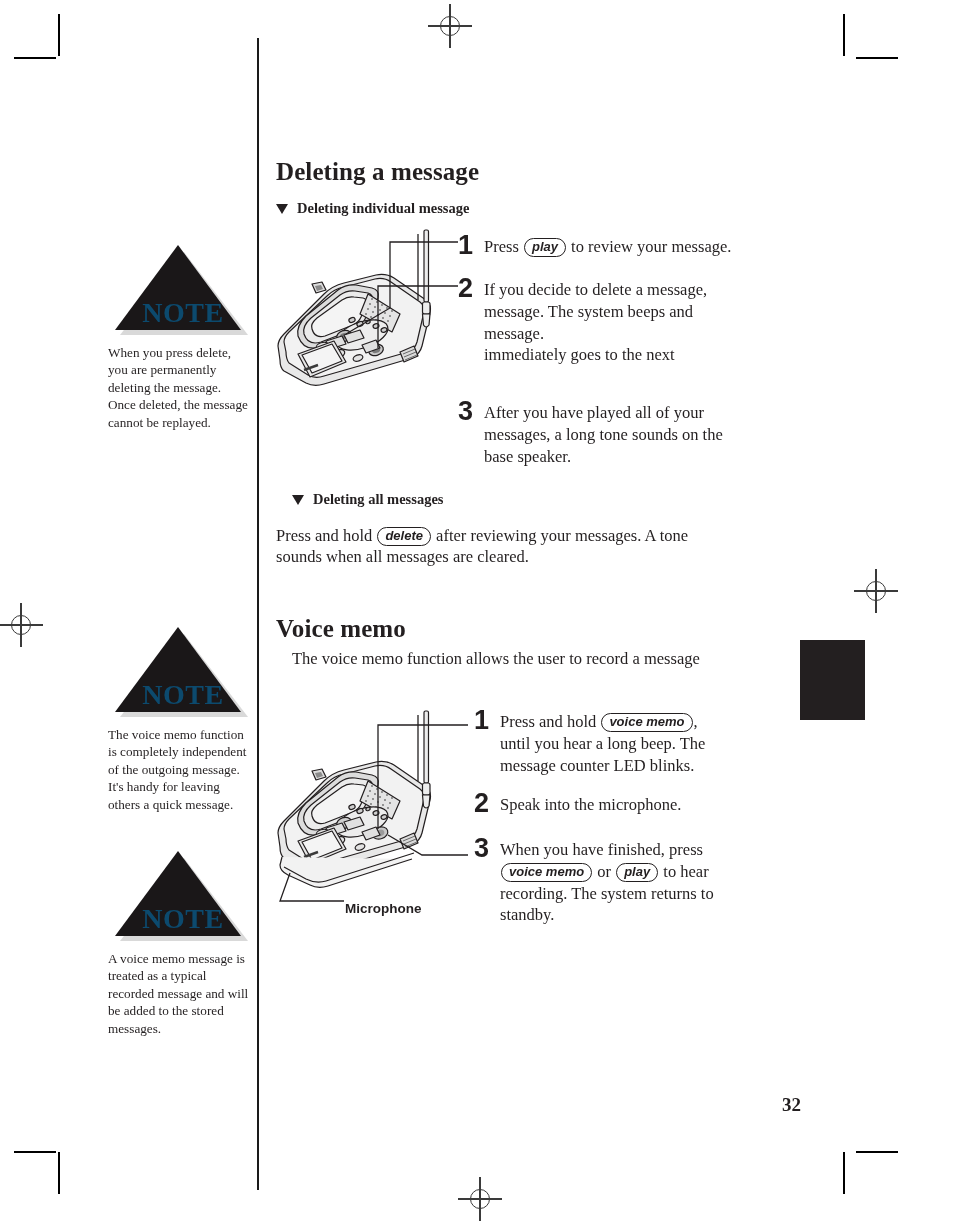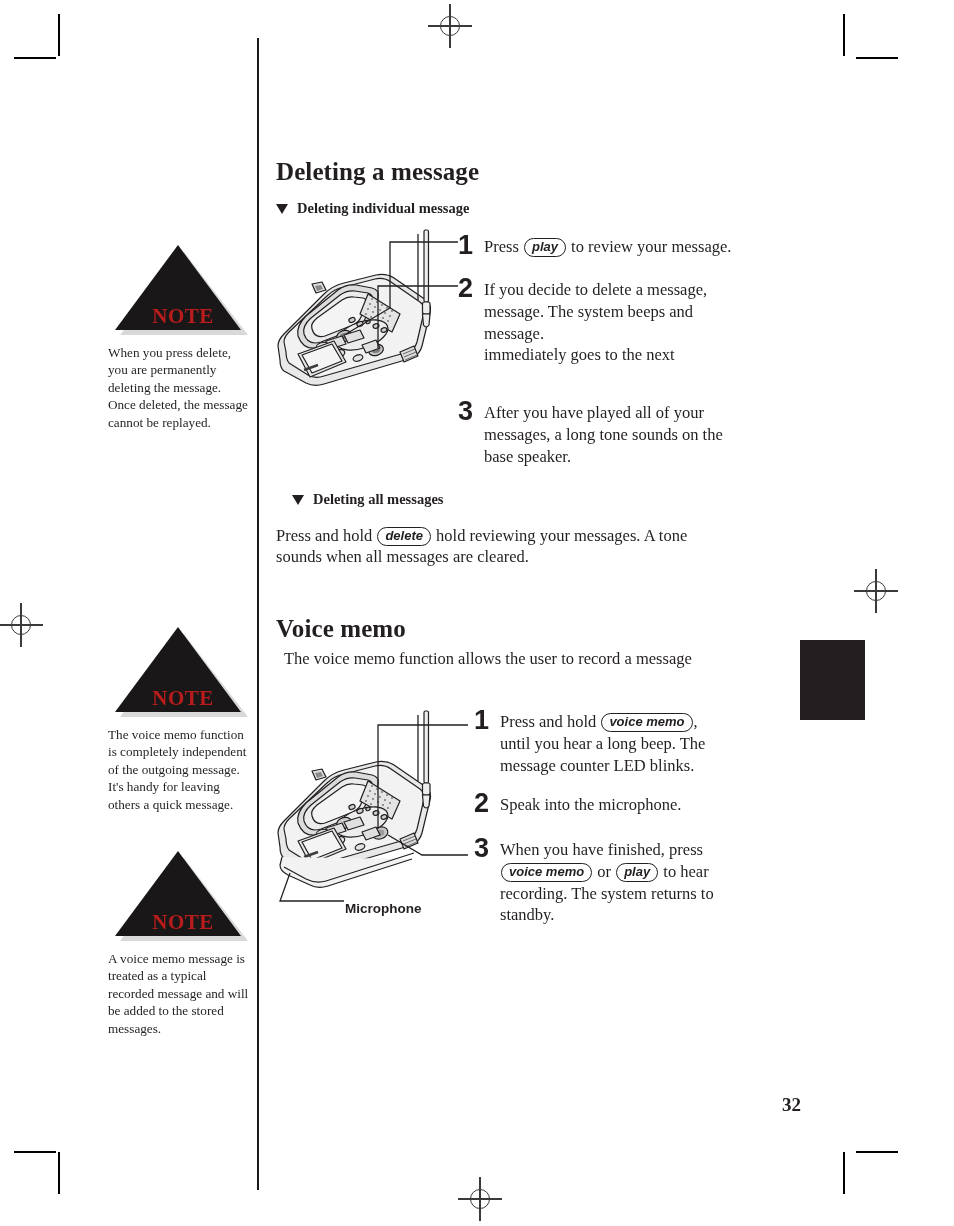--- a/index.html
+++ b/index.html
@@ -22,22 +22,22 @@
   .thumbtab{position:absolute;background:#231f20;}
   .colrule{position:absolute;width:1.6px;background:#1a1a1a;}
 
   
   .note-col{position:absolute;left:108px;top:0;width:140px;}
   .note-block{position:absolute;width:140px;}
   .note-tri-wrap{position:relative;width:140px;height:95px;}
   .note-tri{position:absolute;left:0;top:0;width:140px;height:95px;}
   .note-word{
     position:absolute;left:10px;right:0;bottom:8px;text-align:center;
-    color:#b91c1c;font-family:"Liberation Serif", serif;font-weight:bold;
-    font-size:21px;letter-spacing:0.5px;line-height:1;
+    color:#0c4a6e;font-family:"Liberation Serif", serif;font-weight:bold;
+    font-size:28px;letter-spacing:0.5px;line-height:1;
   }
   .note-text{
     margin-top:9px;font-family:"Liberation Serif", serif;
     font-size:13.2px;line-height:1.32;color:#231f20;
   }
   .note-text div{white-space:nowrap;}
 
   
   .main{position:absolute;left:276px;top:0;width:500px;}
   h1.sect{
@@ -219,27 +219,27 @@
         <span class="ln">base speaker.</span>
       </div>
     </div>
 
     <div class="subhead" style="position:absolute;top:491px;left:16px;">
       <span class="tri-bullet"></span>
       <span>Deleting all messages</span>
     </div>
 
     <div class="body-text" style="position:absolute;top:525px;left:0;">
-      <span class="ln"><span>Press and hold </span><span class="pill">delete</span><span> hold reviewing your messages. A tone</span></span>
+      <span class="ln"><span>Press and hold </span><span class="pill">delete</span><span> after reviewing your messages. A tone</span></span>
       <span class="ln">sounds when all messages are cleared.</span>
     </div>
 
     <h1 class="sect" style="position:absolute;top:615px;left:0;">Voice memo</h1>
 
-    <div class="body-text" style="position:absolute;top:648px;left:8px;">
+    <div class="body-text" style="position:absolute;top:648px;left:16px;">
       <span class="ln">The voice memo function allows the user to record a message</span>
     </div>
 
     <div class="step" style="top:707px;left:198px;">
       <div class="step-num">1</div>
       <div class="step-body">
         <span class="ln"><span>Press and hold </span><span class="pill">voice memo</span><span>,</span></span>
         <span class="ln">until you hear a long beep. The</span>
         <span class="ln">message counter LED blinks.</span>
       </div>

